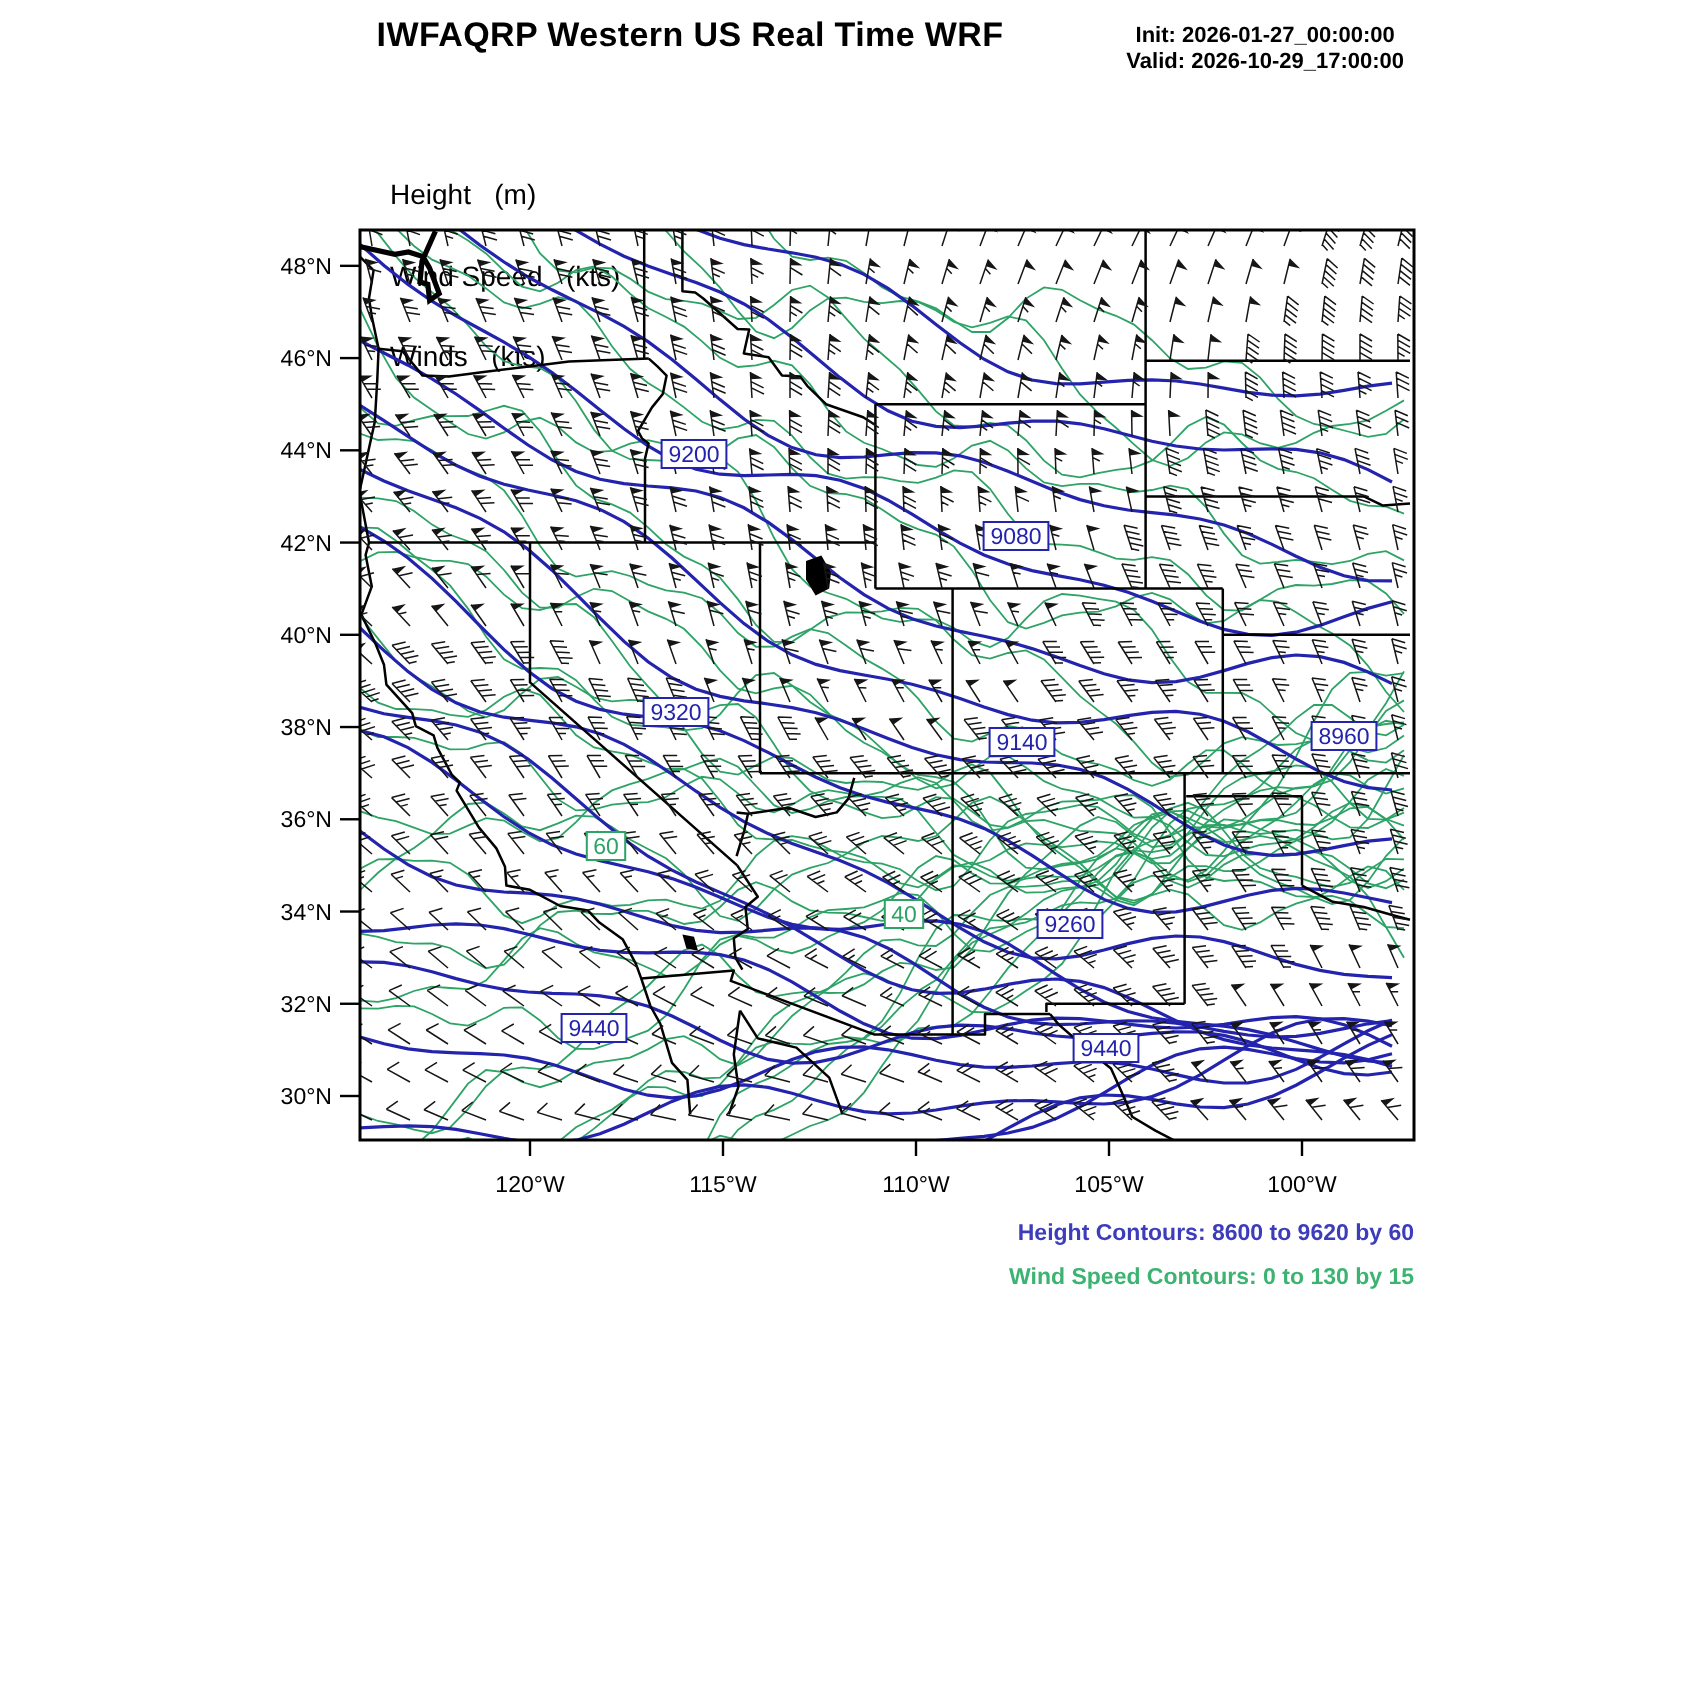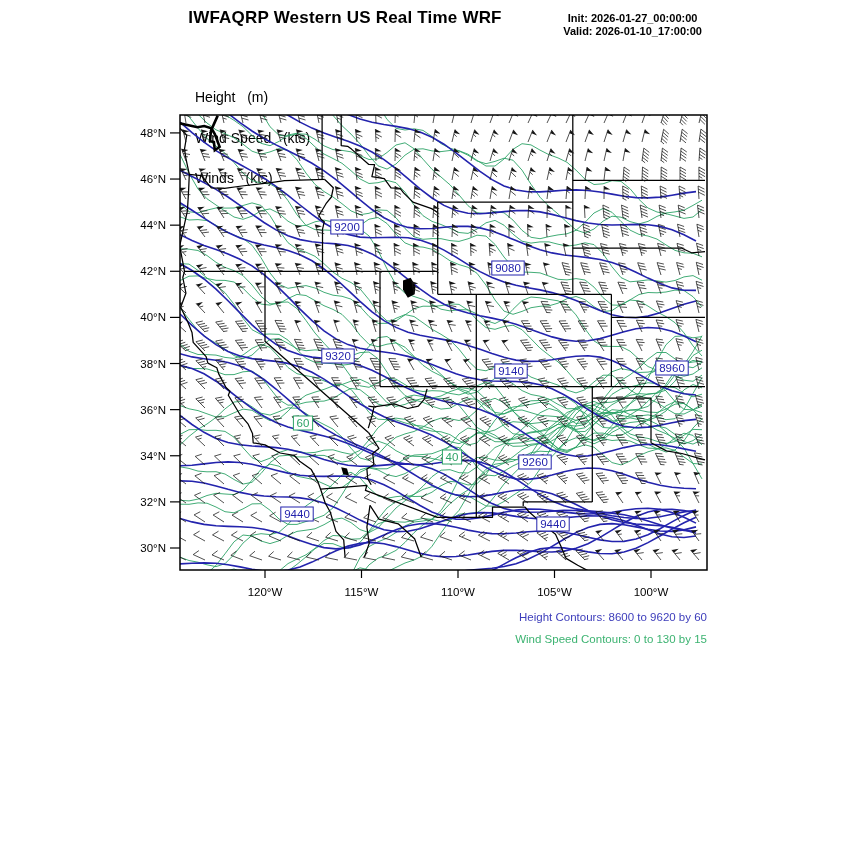--- a/index.html
+++ b/index.html
@@ -4,32 +4,32 @@
 <style>
   html,body{margin:0;padding:0;background:#fff;}
   .page{position:relative;width:850px;height:764px;background:#ffffff;overflow:hidden;
         font-family:"Liberation Sans","DejaVu Sans",sans-serif;color:#000;}
   .title{position:absolute;left:95px;top:8px;width:500px;text-align:center;
          font-size:17px;font-weight:bold;letter-spacing:.2px;}
   .initval{position:absolute;top:12px;right:148px;text-align:center;
            font-size:11px;font-weight:bold;line-height:13px;}
   .legend{position:absolute;left:195px;top:64px;font-size:14px;line-height:13.5px;
           white-space:pre;}
-  .note{position:absolute;right:143px;font-size:11.5px;font-weight:normal;text-align:left;}
+  .note{position:absolute;right:143px;font-size:11.5px;font-weight:bold;text-align:left;}
   .out{position:absolute;left:195px;top:809px;font-size:11px;font-weight:bold;line-height:15px;}
   svg text{font-family:"Liberation Sans","DejaVu Sans",sans-serif;}
 </style>
 </head>
 <body>
 
 <div class="page">
   <div class="title">IWFAQRP Western US Real Time WRF</div>
   <div class="initval">
     <div>Init: 2026-01-27_00:00:00</div>
-    <div>Valid: 2026-01-10_17:00:00</div>
+    <div>Valid: 2026-10-29_17:00:00</div>
   </div>
   <div class="legend">
     <div>Height   (m)</div>
     <div>Wind Speed   (kts)</div>
     <div>Winds   (kts)</div>
   </div>
 
   <svg id="plot" style="position:absolute;left:130px;top:100px;" width="600" height="505" viewBox="0 0 600 505">
       <defs>
         <clipPath id="mc">

